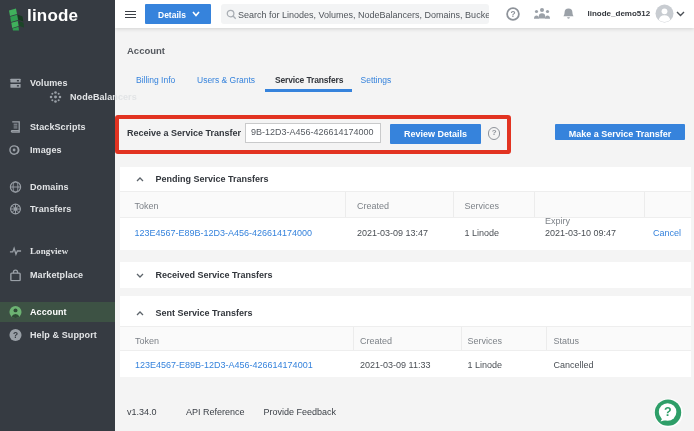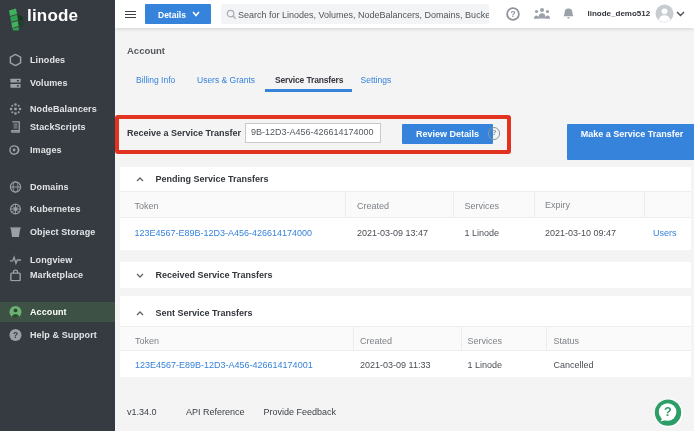--- a/index.html
+++ b/index.html
@@ -25,21 +25,21 @@
 #uname { position:absolute; left:472.5px; top:9px; font-size:8px; font-weight:700; color:#32363c; }
 
 
 h1 { position:absolute; left:127px; top:46px; font-size:9.5px; font-weight:700; color:#55595f; line-height:1; }
 .tab { position:absolute; top:75.5px; font-size:8.5px; color:#3683dc; font-weight:400; line-height:1; }
 .tab.active { color:#32363c; font-weight:700; letter-spacing:-0.15px; }
 #tabline { position:absolute; left:265px; top:89px; width:86.5px; height:2.5px; background:#3683dc; }
 
 #rst-label { position:absolute; left:127px; top:129px; font-size:9px; font-weight:700; color:#32363c; line-height:1; }
 #rst-input { position:absolute; left:245px; top:123px; width:136px; height:19.5px; background:#fff; border:1px solid #c9cacb; font-size:9px; color:#555a60; line-height:17.5px; padding-left:5px; white-space:nowrap; overflow:hidden; }
-.bluebtn { position:absolute; background:#3683dc; border-radius:1px; color:#fff; font-size:9px; font-weight:700; text-align:center;margin-left:12px; }
+.bluebtn { position:absolute; background:#3683dc; border-radius:1px; color:#fff; font-size:9px; font-weight:700; text-align:center; }
 #helpq { position:absolute; left:488px; top:127.3px; width:12.4px; height:12.4px; border:1.5px solid #8e939a; border-radius:50%; color:#8e939a; font-size:8px; font-weight:700; text-align:center; line-height:9.5px; }
 #redbox { position:absolute; left:115px; top:114.5px; width:396px; height:39.5px; border:4px solid #e23321; border-radius:3px; z-index:6; }
 
 .panel { position:absolute; left:120px; width:571px; background:#fff; }
 .ptitle { position:absolute; font-size:9px; font-weight:700; color:#32363c; line-height:1; }
 .chev { position:absolute; width:8px; height:5px; }
 .thead { position:absolute; left:0; width:571px; background:#fafafa; border-top:1px solid #eeeeee; border-bottom:1px solid #eeeeee; }
 .th { position:absolute; font-size:9px; color:#7d8288; line-height:1; }
 .td { position:absolute; font-size:9px; color:#4a4f55; line-height:1; }
 .td.link { color:#3683dc; }
@@ -56,36 +56,30 @@
     <svg width="17" height="23" viewBox="0 0 17 23" style="position:absolute; left:8px; top:8px;">
       <polygon points="1,2.5 8,0.5 9,6 2,8" fill="#40b15c"></polygon>
       <polygon points="2.2,8.8 9.2,6.8 10,12 3,14" fill="#2f9e50"></polygon>
       <polygon points="9.5,6.5 14.5,8.5 15.3,13.5 10.3,11.8" fill="#16381f"></polygon>
       <polygon points="3.3,14.8 9.8,12.9 10.6,18 4.2,20" fill="#40b15c"></polygon>
       <polygon points="10.8,13 15.5,14.8 16,19.5 11.4,18" fill="#1c4527"></polygon>
       <polygon points="4.5,20.6 10.5,18.8 11,22.5 5,22.5" fill="#2f9e50"></polygon>
     </svg>
     <span style="position:absolute; left:27px; top:6.5px; font-size:17px; font-weight:700; color:#fff; letter-spacing:0.2px; line-height:1;">linode</span>
   </div>
-  <div class="navitem" style="top:49px;">
-      <svg class="ic" viewBox="0 0 14 14">
-        <polygon points="7,1 12.5,4 12.5,10 7,13 1.5,10 1.5,4" fill="none" stroke="#9aa0a7" stroke-width="1.6"></polygon>
-      </svg>
-      <span class="lb">Linodes</span>
-    </div>
   <div class="navitem" style="top:71.5px;">
       <svg class="ic" viewBox="0 0 14 14">
         <rect x="1.5" y="2.5" width="11" height="4" rx="0.5" fill="#9aa0a7"></rect>
         <rect x="1.5" y="8" width="11" height="4" rx="0.5" fill="#9aa0a7"></rect>
         <rect x="8.5" y="3.8" width="2.2" height="1.5" fill="#363b42"></rect>
         <rect x="8.5" y="9.3" width="2.2" height="1.5" fill="#363b42"></rect>
       </svg>
       <span class="lb">Volumes</span>
     </div>
-  <div class="navitem" style="top:98px;">
+  <div class="navitem" style="top:86px;margin-left:40px;">
       <svg class="ic" viewBox="0 0 14 14">
         <g fill="#9aa0a7">
           <circle cx="7" cy="2.2" r="1.4"></circle>
           <circle cx="7" cy="11.8" r="1.4"></circle>
           <circle cx="2.2" cy="7" r="1.4"></circle>
           <circle cx="11.8" cy="7" r="1.4"></circle>
           <circle cx="3.6" cy="3.6" r="1.1"></circle>
           <circle cx="10.4" cy="3.6" r="1.1"></circle>
           <circle cx="3.6" cy="10.4" r="1.1"></circle>
           <circle cx="10.4" cy="10.4" r="1.1"></circle>
@@ -117,30 +111,23 @@
         <circle cx="5.5" cy="7" r="1.5" fill="#9aa0a7"></circle>
       </svg>
       <span class="lb">Images</span>
     </div>
   <div class="navitem" style="top:198px;">
       <svg class="ic" viewBox="0 0 14 14">
         <circle cx="7" cy="7" r="5.3" fill="none" stroke="#9aa0a7" stroke-width="1.2"></circle>
         <circle cx="7" cy="7" r="2" fill="#9aa0a7"></circle>
         <path d="M7 1.7 v10.6 M1.7 7 h10.6 M3.2 3.2 l7.6 7.6 M10.8 3.2 l-7.6 7.6" stroke="#9aa0a7" stroke-width="1"></path>
       </svg>
-      <span class="lb">Kubernetes</span>
-    </div>
-  <div class="navitem" style="top:220.5px;">
-      <svg class="ic" viewBox="0 0 14 14">
-        <path d="M2 3.5 h10 l-1.3 9 h-7.4 z" fill="#9aa0a7"></path>
-        <rect x="1.5" y="2" width="11" height="1.7" fill="#9aa0a7"></rect>
-      </svg>
-      <span class="lb">Object Storage</span>
-    </div>
-  <div class="navitem" style="top:249px;">
+      <span class="lb">Transfers</span>
+    </div>
+  <div class="navitem" style="top:240px;font-family:Liberation Serif, serif;">
       <svg class="ic" viewBox="0 0 14 14">
         <path d="M1 8 h3 l1.5-4 2 6.5 1.5-3.5 h4" fill="none" stroke="#9aa0a7" stroke-width="1.4"></path>
       </svg>
       <span class="lb">Longview</span>
     </div>
   <div class="navitem" style="top:263.5px;">
       <svg class="ic" viewBox="0 0 14 14">
         <rect x="2" y="5" width="10" height="8" rx="1" fill="none" stroke="#9aa0a7" stroke-width="1.5"></rect>
         <path d="M4.8 5 v-1 a2.2 2.2 0 0 1 4.4 0 v1" fill="none" stroke="#9aa0a7" stroke-width="1.4"></path>
       </svg>
@@ -219,43 +206,43 @@
 <span class="tab" style="left:136px;">Billing Info</span>
 <span class="tab" style="left:197px;">Users &amp; Grants</span>
 <span class="tab active" style="left:275px;">Service Transfers</span>
 <span class="tab" style="left:360.5px;">Settings</span>
 <div id="tabline"></div>
 
 <span id="rst-label">Receive a Service Transfer</span>
 <div id="rst-input">9B-12D3-A456-426614174000</div>
 <div class="bluebtn" style="left:390px; top:123.5px; width:91px; height:20.5px; line-height:20.5px;">Review Details</div>
 <div id="helpq">?</div>
-<div class="bluebtn" style="left:555px; top:124px; width:130px; height:36px; line-height:20px;">Make a Service Transfer</div>
+<div class="bluebtn" style="left:555px; top:124px; width:130px; height:16px; line-height:20px;">Make a Service Transfer</div>
 <div id="redbox"></div>
 
 <div class="panel" style="top:166.5px; height:83.5px;">
   <svg class="chev" style="left:15.5px; top:10px;" viewBox="0 0 8 5">
       <path d="M1 4 L4 1 L7 4" fill="none" stroke="#5d646b" stroke-width="1.3"></path>
     </svg>
   <span class="ptitle" style="left:35.5px; top:8.5px;">Pending Service Transfers</span>
   <div class="thead" style="top:24.5px; height:27px;">
     <span class="th" style="left:14.4px; top:9.5px;">Token</span>
     <span class="th" style="left:237px; top:9.5px;">Created</span>
     <span class="th" style="left:344.5px; top:9.5px;">Services</span>
-    <span class="th" style="left:425px; top:9px;">Expiry</span>
+    <span class="th" style="left:425px; top:25px;">Expiry</span>
     <div class="vline" style="left:225px;"></div>
     <div class="vline" style="left:333px;"></div>
     <div class="vline" style="left:414px;"></div>
     <div class="vline" style="left:523.5px;"></div>
   </div>
   <span class="td link" style="left:14.4px; top:62.5px;">123E4567-E89B-12D3-A456-426614174000</span>
   <span class="td" style="left:237px; top:62.5px;">2021-03-09 13:47</span>
   <span class="td" style="left:344.5px; top:62.5px;">1 Linode</span>
   <span class="td" style="left:425px; top:62.5px;">2021-03-10 09:47</span>
-  <span class="td link" style="left:533px; top:62.5px;">Users</span>
+  <span class="td link" style="left:533px; top:62.5px;">Cancel</span>
 </div>
 
 <div class="panel" style="top:262px; height:26px;">
   <svg class="chev" style="left:15.5px; top:10.5px;" viewBox="0 0 8 5">
       <path d="M1 1 L4 4 L7 1" fill="none" stroke="#5d646b" stroke-width="1.3"></path>
     </svg>
   <span class="ptitle" style="left:35.5px; top:8.5px;">Received Service Transfers</span>
 </div>
 
 <div class="panel" style="top:296px; height:81px;">

